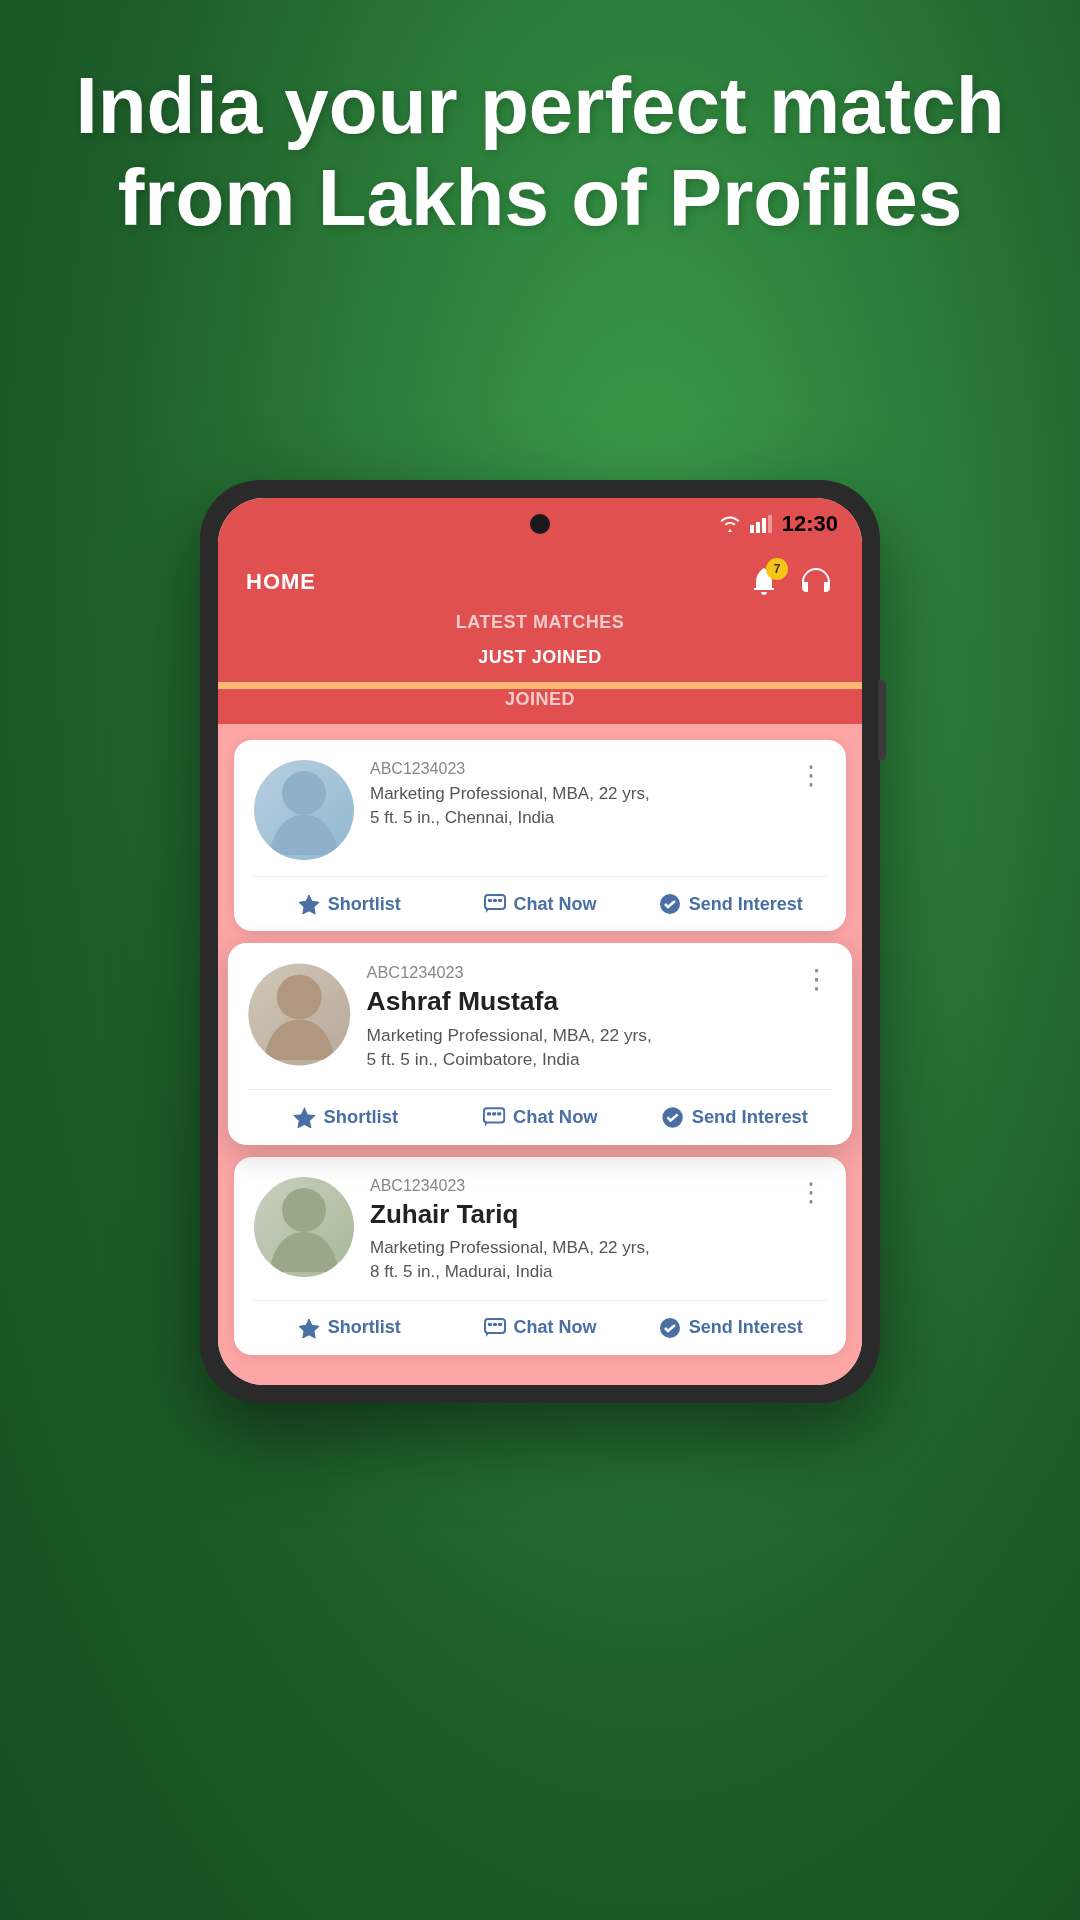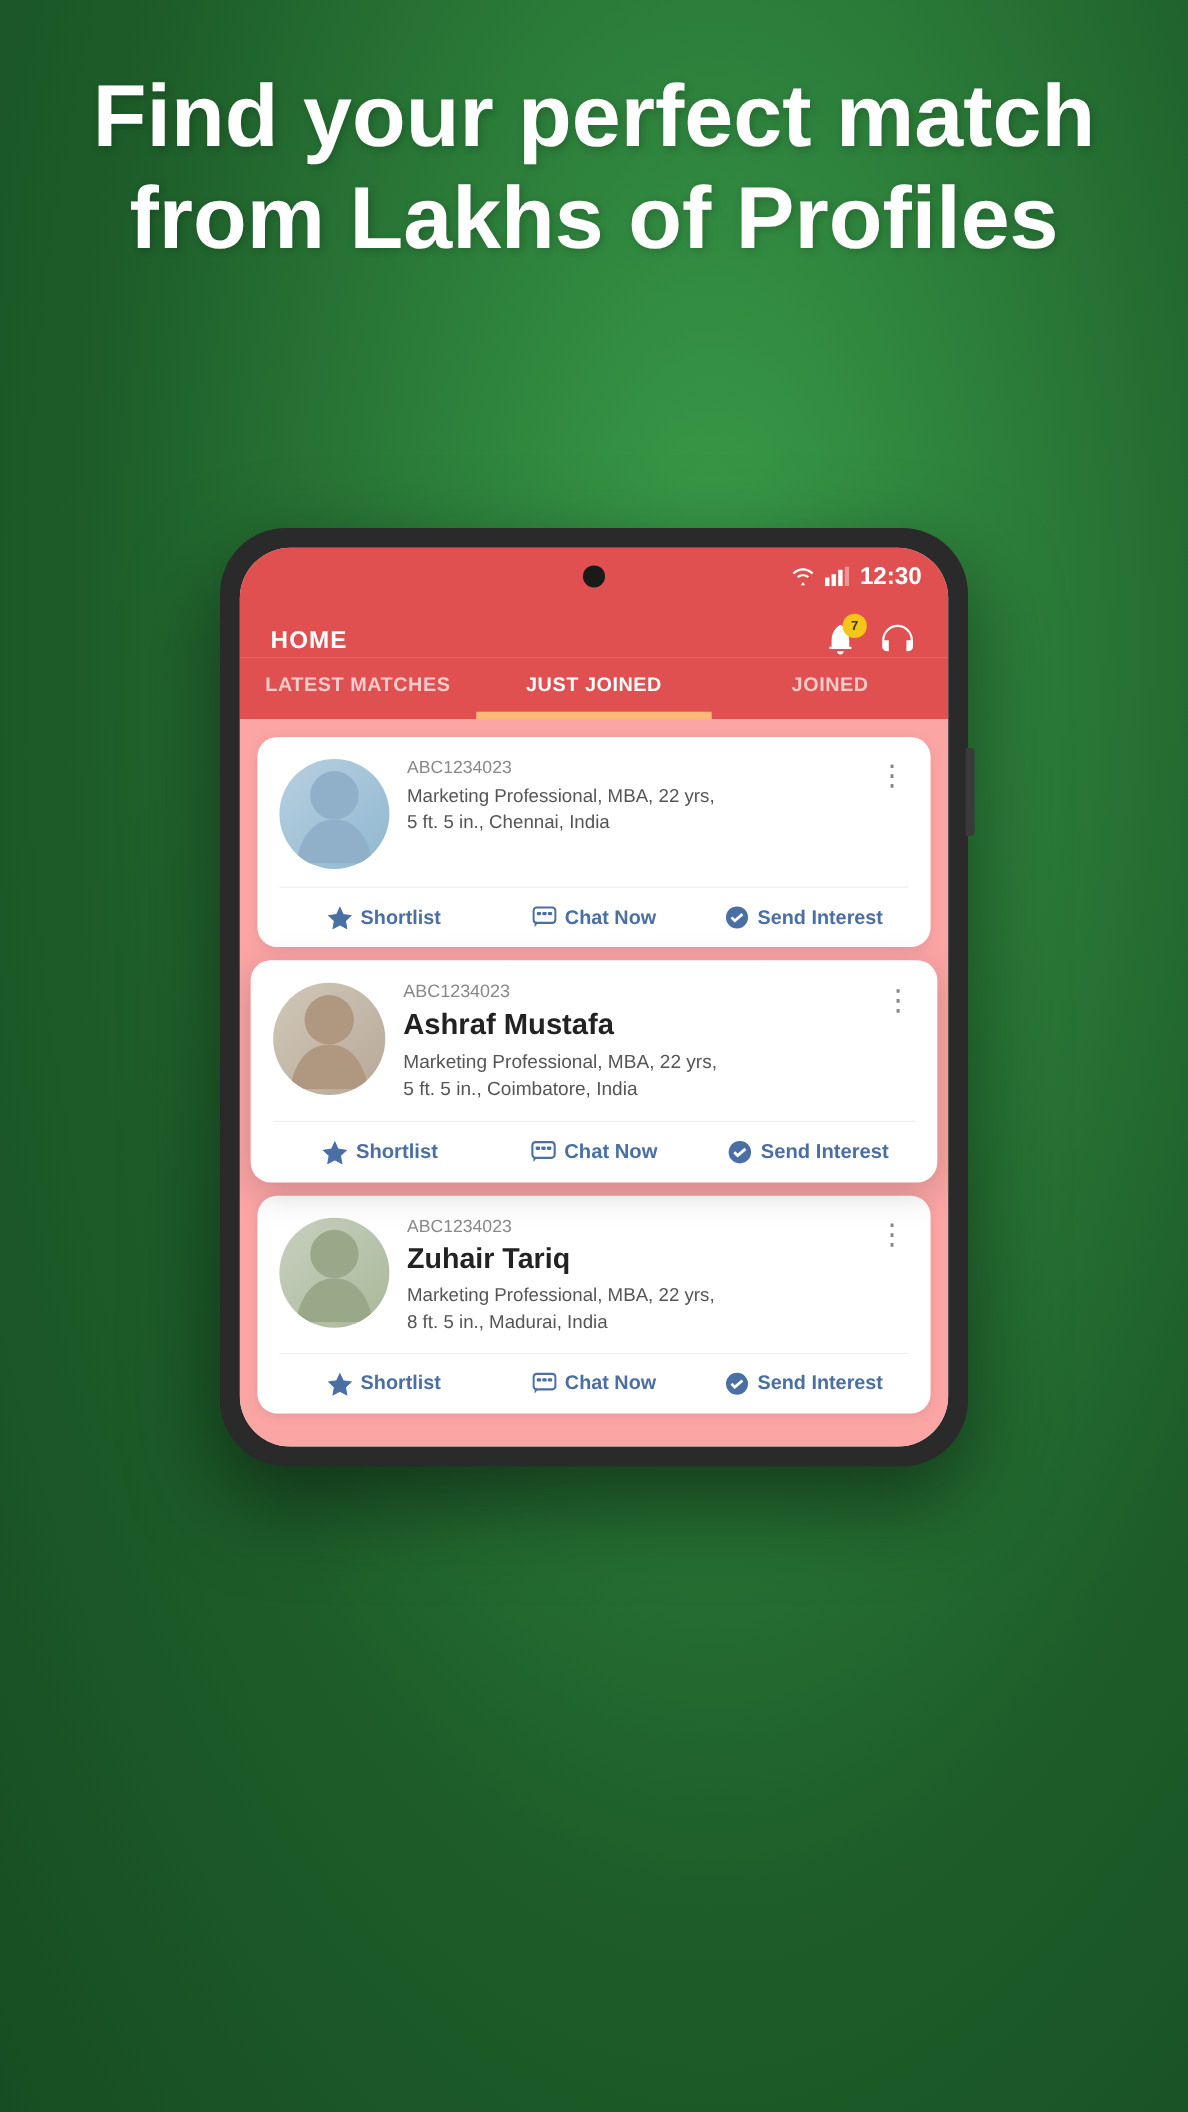--- a/index.html
+++ b/index.html
@@ -79,21 +79,21 @@
       transform: translateX(-50%);
       top: 50%;
       transform: translate(-50%, -50%);
       width: 20px;
       height: 20px;
       background: #1a1a1a;
       border-radius: 50%;
     }
 
     .status-bar .time {
-      color: #ffffff;
+      color: #000000;
       font-size: 22px;
       font-weight: bold;
     }
 
     .status-bar .icons {
       display: flex;
       align-items: center;
       gap: 8px;
       margin-right: 10px;
     }
@@ -138,20 +138,21 @@
       display: flex;
       align-items: center;
       justify-content: center;
     }
 
     
     .tab-bar {
       background: #e05050;
       display: flex;
       padding: 14px 0 0;
+      flex-direction: column;
     }
 
     .tab-item {
       flex: 1;
       text-align: center;
       color: rgba(255,255,255,0.7);
       font-size: 18px;
       font-weight: 600;
       padding-bottom: 14px;
       letter-spacing: 0.5px;
@@ -286,21 +287,21 @@
 
     
     svg { display: inline-block; vertical-align: middle; }
   </style>
 </head>
 <body>
 
 <div class="bg"></div>
 
 <div class="hero-text">
-  <h1>Find your perfect match from Lakhs of Profiles</h1>
+  <h1>India your perfect match from Lakhs of Profiles</h1>
 </div>
 
 <div class="phone-wrapper">
   <div class="phone">
     <div class="phone-side-btn"></div>
     <div class="phone-inner">
 
       <div class="status-bar">
         <div class="camera"></div>
         <div class="icons">

